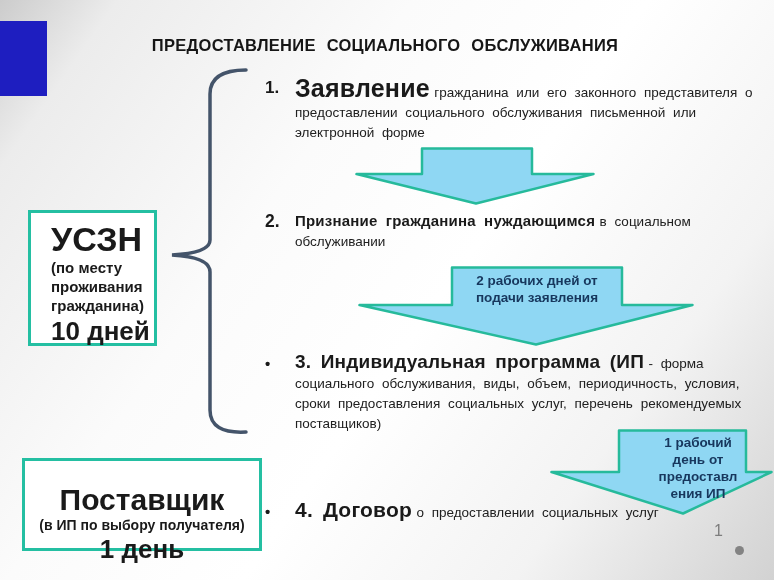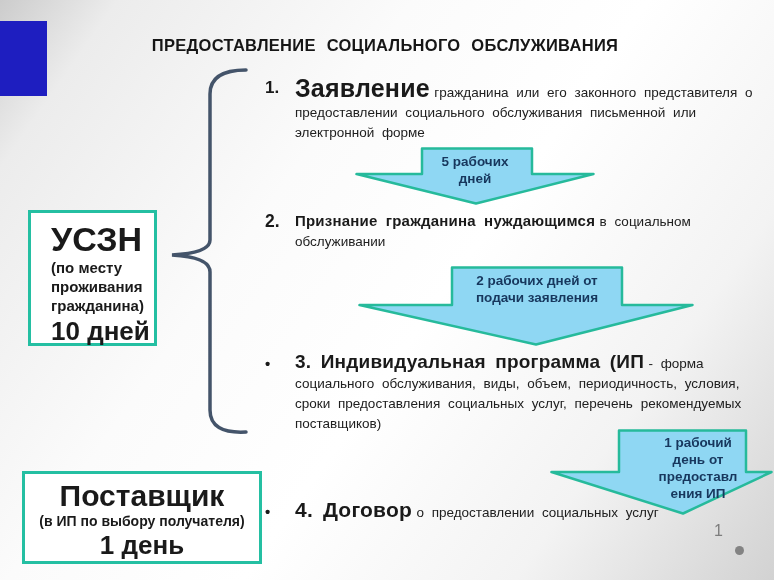--- a/index.html
+++ b/index.html
@@ -56,21 +56,21 @@
   .arrow2{left:358px;top:266px;width:336px;height:80px;}
   .arrow2 .arrow-label{left:64px;width:230px;top:6px;}
   .arrow3{left:550px;top:429px;width:223px;height:86px;}
   .arrow3 .arrow-label{left:72px;width:152px;top:5px;}
   
   .side-box{position:absolute;background:#ffffff;border:3px solid var(--box-border);}
   .uszn-box{left:28px;top:210px;width:129px;height:136px;padding:7px 0 0 20px;}
   .uszn-title{font-size:34px;font-weight:700;line-height:38px;}
   .uszn-sub{font-size:15px;font-weight:700;line-height:19px;}
   .uszn-days{font-size:26px;font-weight:700;line-height:32px;}
-  .supplier-box{left:22px;top:471px;width:240px;height:93px;padding-top:5px;text-align:center;}
+  .supplier-box{left:22px;top:458px;width:240px;height:93px;padding-top:22px;text-align:center;}
   .supplier-title{font-size:30px;font-weight:700;line-height:34px;}
   .supplier-sub{font-size:14px;font-weight:700;line-height:17px;}
   .supplier-days{font-size:26px;font-weight:700;line-height:30px;}
   
   .page-number{position:absolute;left:714px;top:522px;font-size:16px;color:var(--muted);}
   .page-dot{position:absolute;left:735px;top:546px;width:9px;height:9px;border-radius:50%;background:#838383;}
 </style>
 </head>
 <body>
 
@@ -89,22 +89,20 @@
     <span class="step-body">
       <span class="step-lead">Заявление</span>
       <span class="step-rest">гражданина  или  его  законного  представителя  о предоставлении  социального  обслуживания  письменной  или электронной  форме</span>
     </span>
   </div>
 
   <div class="arrow arrow1">
     <svg width="240" height="58" viewBox="0 0 240 58">
       <polygon points="67,1.5 177,1.5 177,27 238.5,27 121,56.5 1.5,27 67,27" fill="var(--arrow-fill)" stroke="var(--arrow-stroke)" stroke-width="2.5" stroke-linejoin="round"></polygon>
     </svg>
-    <div class="arrow-label">5 рабочих
-дней</div>
   </div>
 
   <div class="step step2">
     <span class="step-marker">2.</span>
     <span class="step-body">
       <span class="step-lead">Признание  гражданина  нуждающимся</span>
       <span class="step-rest">в социальном  обслуживании</span>
     </span>
   </div>
 

